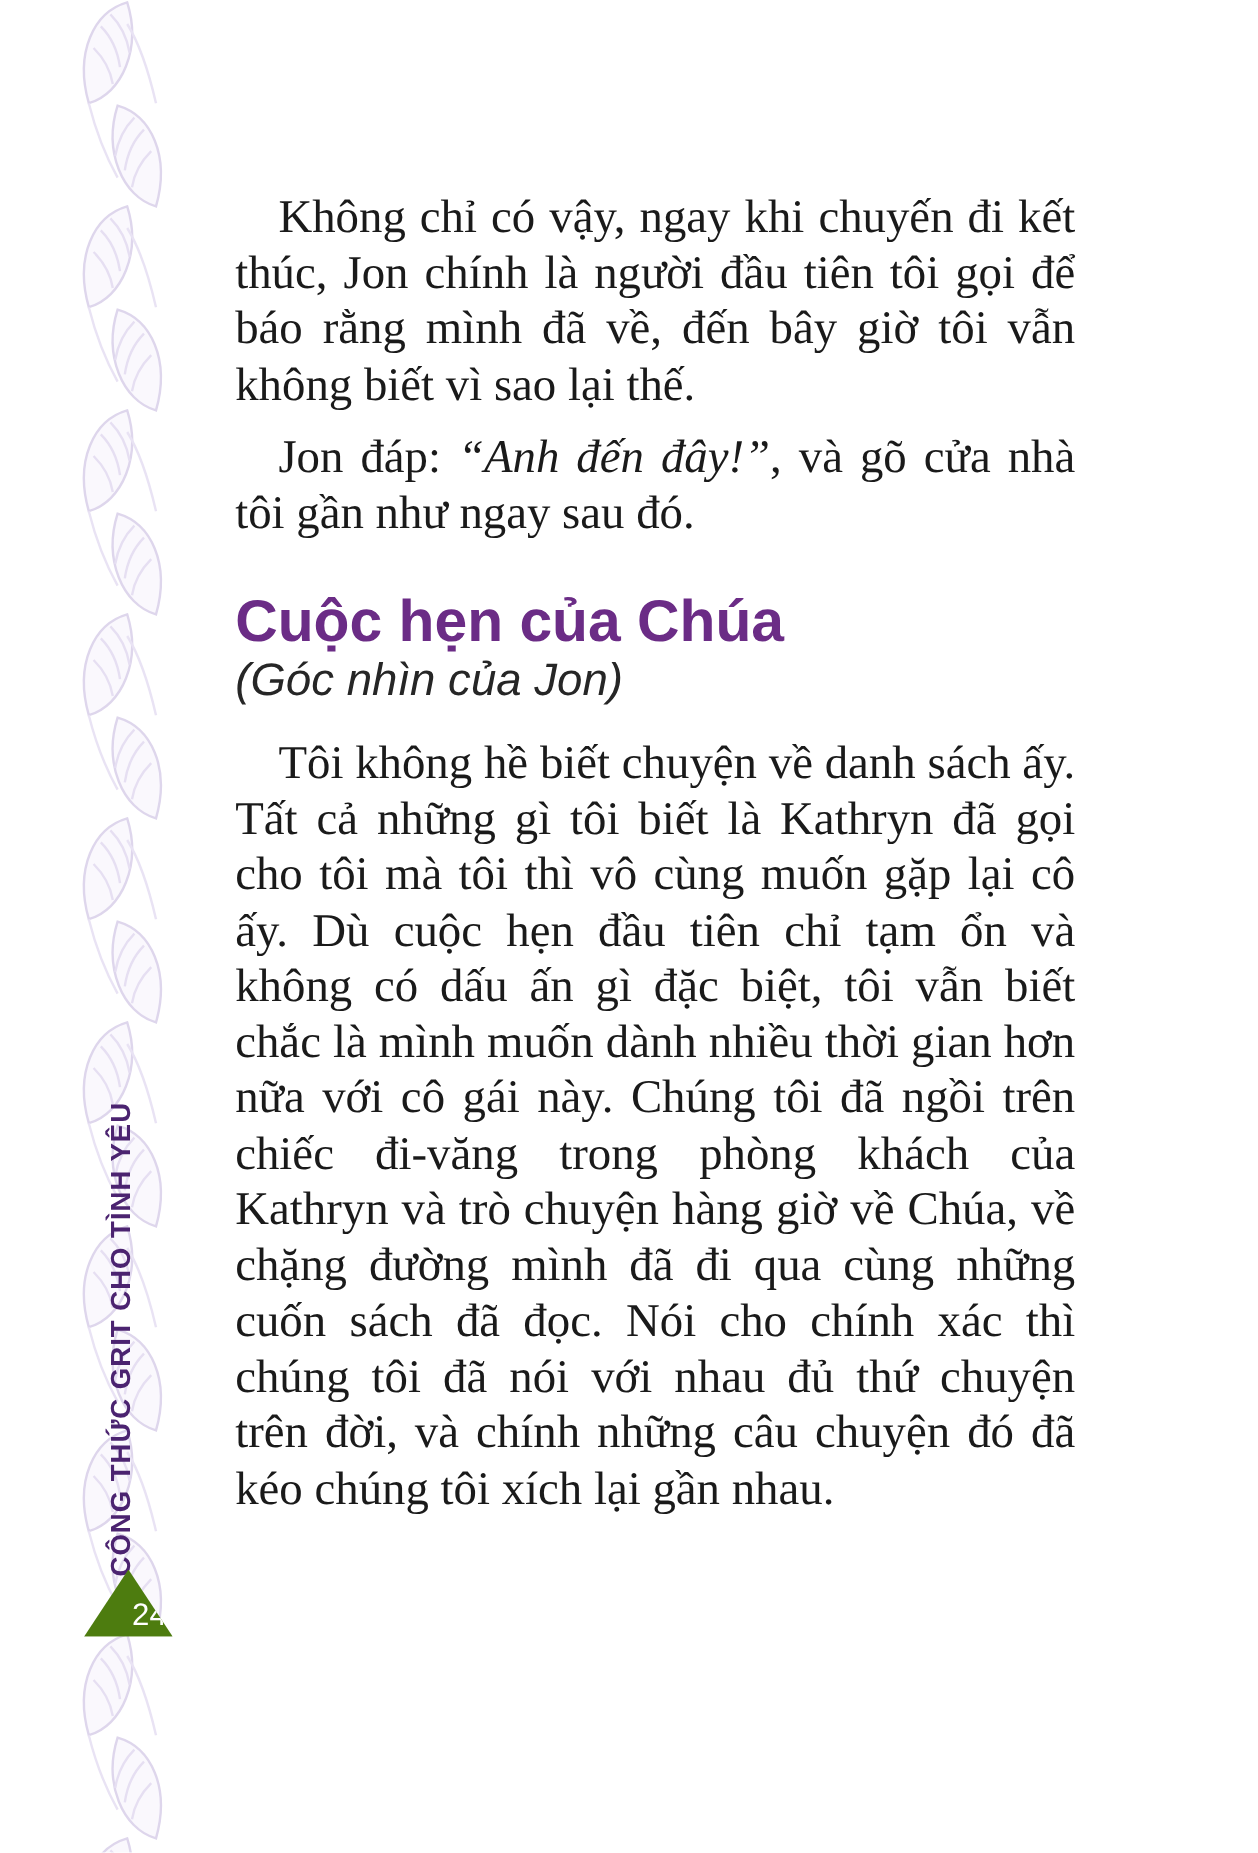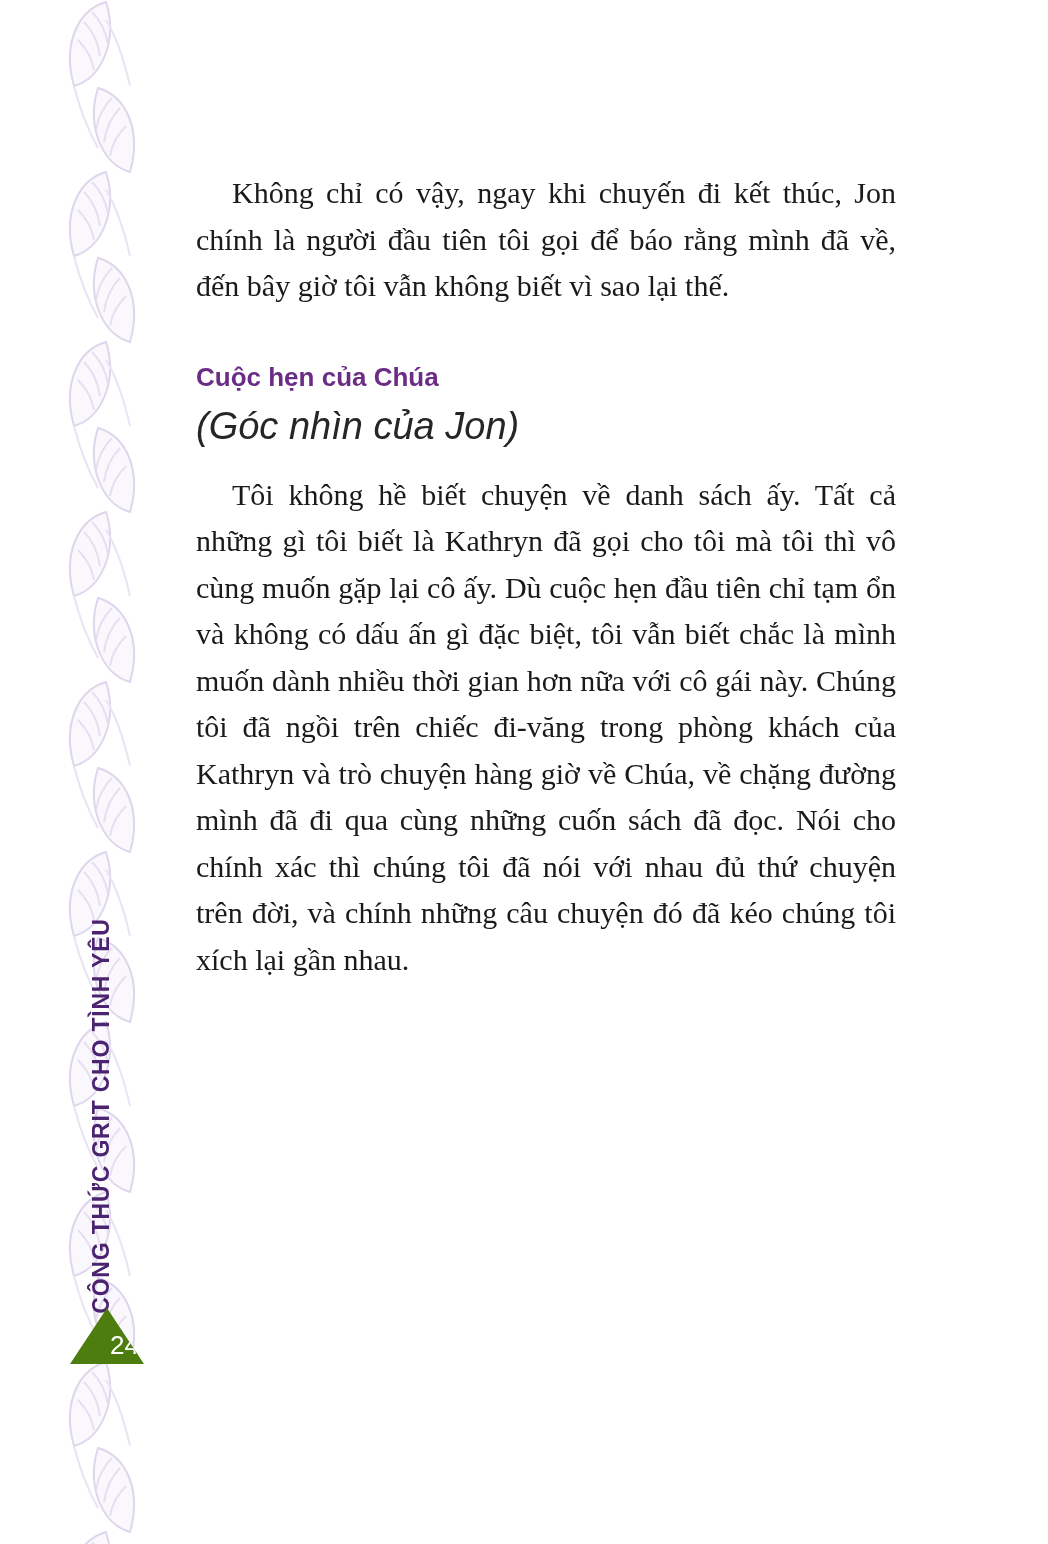--- a/index.html
+++ b/index.html
@@ -52,34 +52,34 @@
     transform: translateX(-5px);
   }
   
   .content {
     position: absolute;
     left: 196px; top: 158px;
     width: 700px;
     color: #1a1a1a;
   }
   p.body {
-    margin: 12px 0 14px 0;
-    font-size: 30px;
+    margin: 0 0 14px 0;
+    font-size: 39px;
     line-height: 46.5px;
     text-align: justify;
     text-indent: 36px;
     color: #1a1a1a;
   }
   p.body.force-last { text-align-last: justify; margin-bottom: 0; }
   .quote { font-style: italic; }
   h2.section-heading {
     margin: 44px 0 6px 0;
     font-family: "Liberation Sans", sans-serif;
     font-weight: bold;
-    font-size: 26px;
+    font-size: 49px;
     line-height: 46px;
     color: #6B2C86;
   }
   p.section-subheading {
     margin: 0 0 26px 0;
     font-family: "Liberation Sans", sans-serif;
     font-style: italic;
     font-size: 38px;
     line-height: 40px;
     color: #262626;
@@ -121,20 +121,21 @@
   <div class="sidebar-title">CÔNG THỨC GRIT CHO TÌNH YÊU</div>
 
   <div class="page-triangle">
     <span class="page-number">24</span>
   </div>
 
   <main class="content">
 
     <p class="body">Không chỉ có vậy, ngay khi chuyến đi kết thúc, Jon chính là người đầu tiên tôi gọi để báo rằng mình đã về, đến bây giờ tôi vẫn không biết vì sao lại thế.</p>
 
+    <p class="body"><span>Jon đáp: </span><span class="quote">“Anh đến đây!”</span><span>, và gõ cửa nhà tôi gần như ngay sau đó.</span></p>
 
     <h2 class="section-heading">Cuộc hẹn của Chúa</h2>
 
     <p class="section-subheading">(Góc nhìn của Jon)</p>
 
     <p class="body">Tôi không hề biết chuyện về danh sách ấy. Tất cả những gì tôi biết là Kathryn đã gọi cho tôi mà tôi thì vô cùng muốn gặp lại cô ấy. Dù cuộc hẹn đầu tiên chỉ tạm ổn và không có dấu ấn gì đặc biệt, tôi vẫn biết chắc là mình muốn dành nhiều thời gian hơn nữa với cô gái này. Chúng tôi đã ngồi trên chiếc đi-văng trong phòng khách của Kathryn và trò chuyện hàng giờ về Chúa, về chặng đường mình đã đi qua cùng những cuốn sách đã đọc. Nói cho chính xác thì chúng tôi đã nói với nhau đủ thứ chuyện trên đời, và chính những câu chuyện đó đã kéo chúng tôi xích lại gần nhau.</p>
 
 
   </main>
 </div>

